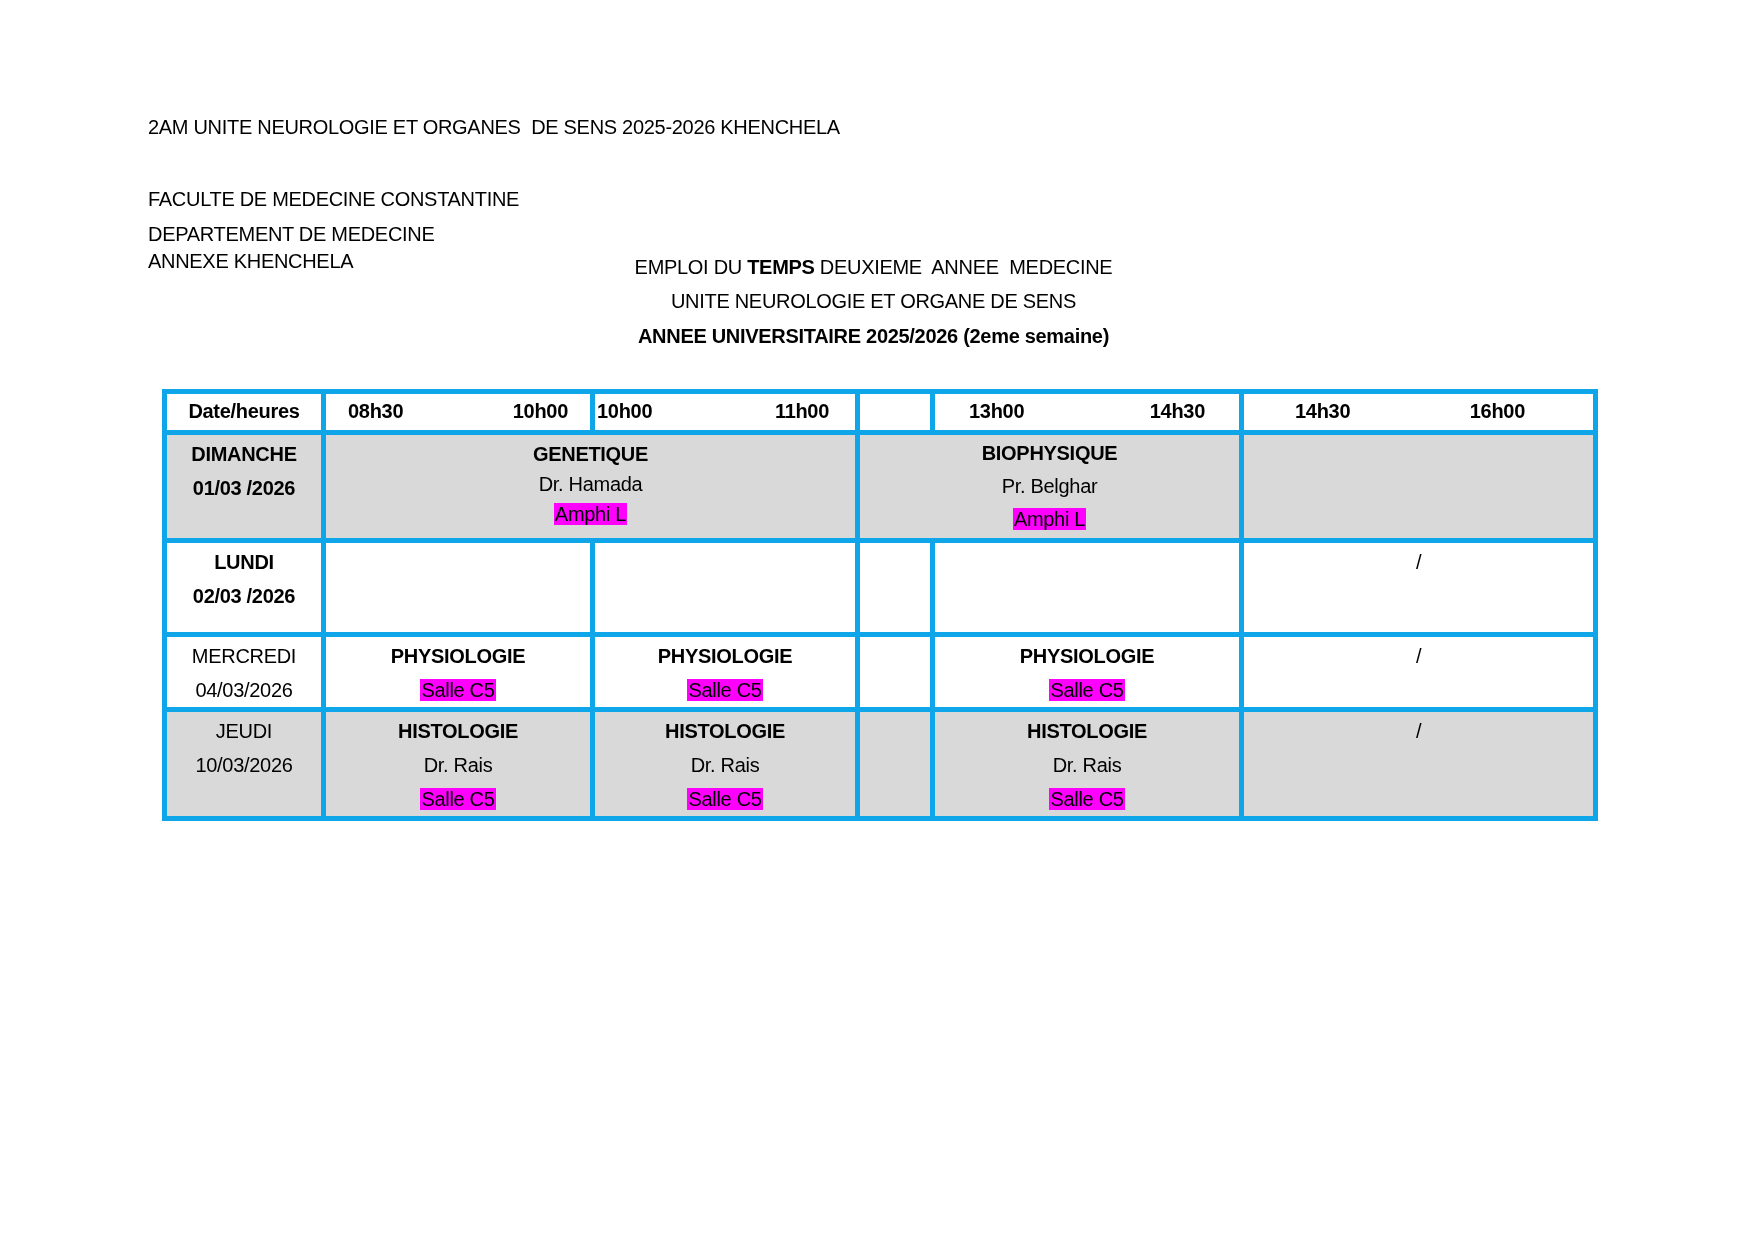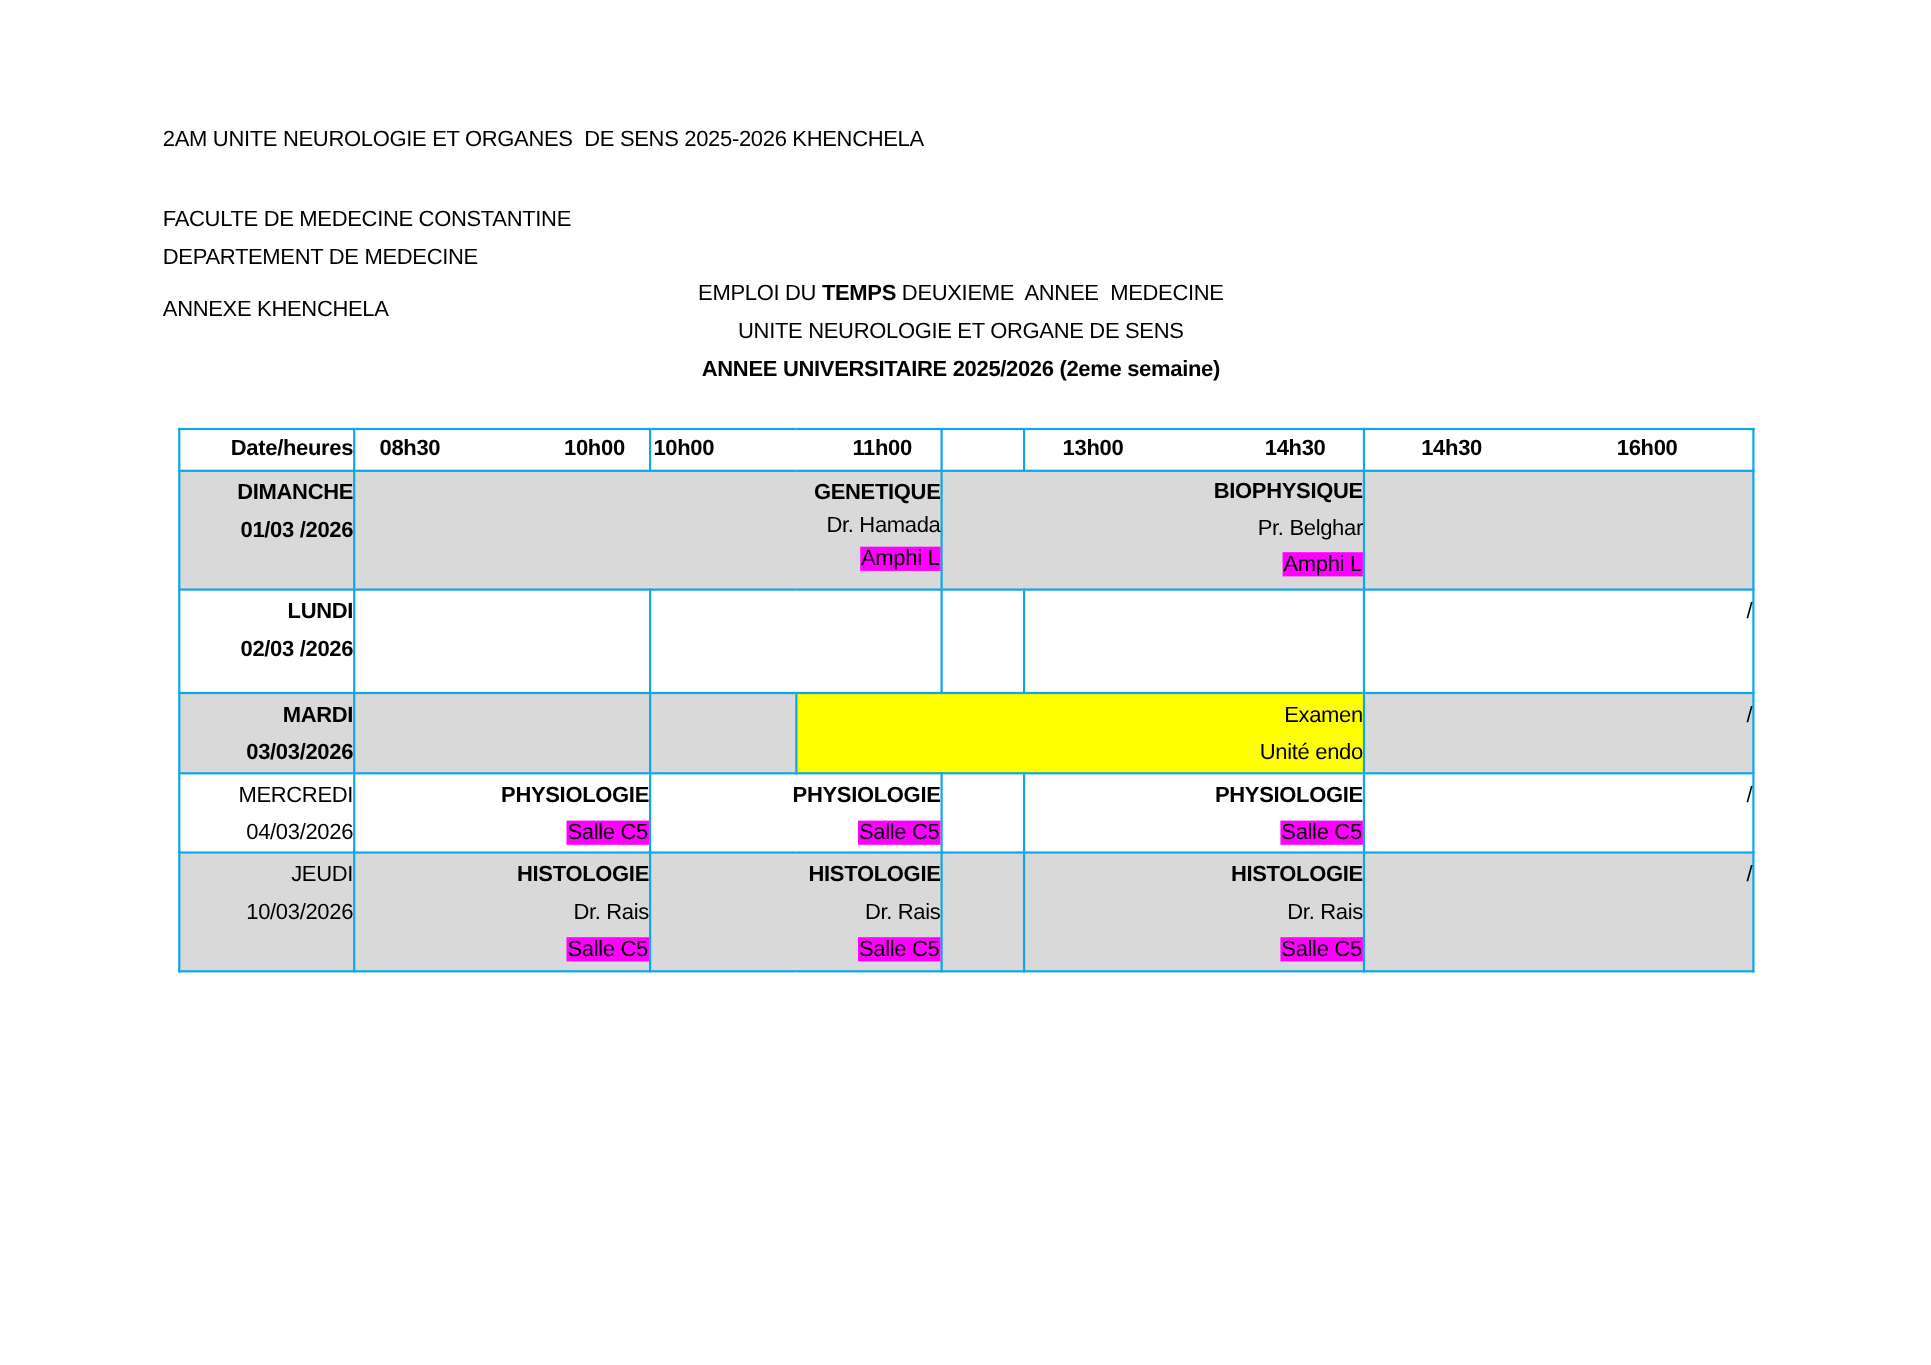--- a/index.html
+++ b/index.html
@@ -18,41 +18,41 @@
     }
     b { font-weight: bold; }
 
     table.schedule {
       position: absolute; left: 162px; top: 389px;
       border-collapse: collapse; table-layout: fixed;
       width: 1431px;
       font-size: 20px; letter-spacing: -0.3px;
     }
     table.schedule td {
-      border: 2px solid #0ea5e9; padding: 0; text-align: right; vertical-align: top;
+      border: 5px solid #0ea5e9; padding: 0; text-align: center; vertical-align: top;
       line-height: 34px;
     }
     .gray { background: #d9d9d9; }
     .white { background: #ffffff; }
     .yellow { background: #ffff00; }
     .hdr td { height: 36px; vertical-align: middle; font-weight: bold; }
     .hdr .split { display: flex; justify-content: space-between; padding: 0 22px; gap: 44px; }
     .hdr .split.left { padding-left: 2px; padding-right: 26px; }
     .bold { font-weight: bold; }
     .hl { background: #ff00ff; padding: 0 1px; }
     .cell-inner { padding-top: 2px; }
     .cell-inner.dim { line-height: 30px; padding-top: 4px; }
   </style>
 </head>
 <body>
 
 <div class="line" style="top:78px">2AM UNITE NEUROLOGIE ET ORGANES  DE SENS 2025-2026 KHENCHELA</div>
 <div class="line" style="top:150px">FACULTE DE MEDECINE CONSTANTINE</div>
 <div class="line" style="top:185px">DEPARTEMENT DE MEDECINE</div>
-<div class="line" style="top:232px">ANNEXE KHENCHELA</div>
+<div class="line" style="top:212px">ANNEXE KHENCHELA</div>
 
 <div class="center-line" style="top:255px; left:-4px"><span>EMPLOI DU </span><b>TEMPS</b><span> DEUXIEME  ANNEE  MEDECINE</span></div>
 <div class="center-line" style="top:289px; left:-4px">UNITE NEUROLOGIE ET ORGANE DE SENS</div>
 <div class="center-line bold" style="top:324px; left:-4px">ANNEE UNIVERSITAIRE 2025/2026 (2eme semaine)</div>
 
 <table class="schedule">
   <colgroup>
     <col style="width:159px">
     <col style="width:269px">
     <col style="width:133px">
@@ -129,39 +129,20 @@
     </td>
     <td class="white"></td>
     <td class="white" colspan="2"></td>
     <td class="white"></td>
     <td class="white"></td>
     <td class="white">
       <div class="cell-inner"><span>/</span></div>
     </td>
   </tr>
 
-  <tr class="gray" style="height:73px">
-    <td class="gray bold">
-      <div class="cell-inner">
-        <div>MARDI</div>
-        <div>03/03/2026</div>
-      </div>
-    </td>
-    <td class="gray"></td>
-    <td class="gray"></td>
-    <td class="yellow" colspan="3">
-      <div class="cell-inner">
-        <div>Examen</div>
-        <div>Unité endo</div>
-      </div>
-    </td>
-    <td class="gray">
-      <div class="cell-inner"><span>/</span></div>
-    </td>
-  </tr>
 
   <tr class="white" style="height:72px">
     <td class="white">
       <div class="cell-inner">
         <div>MERCREDI</div>
         <div>04/03/2026</div>
       </div>
     </td>
     <td class="white">
       <div class="cell-inner">

